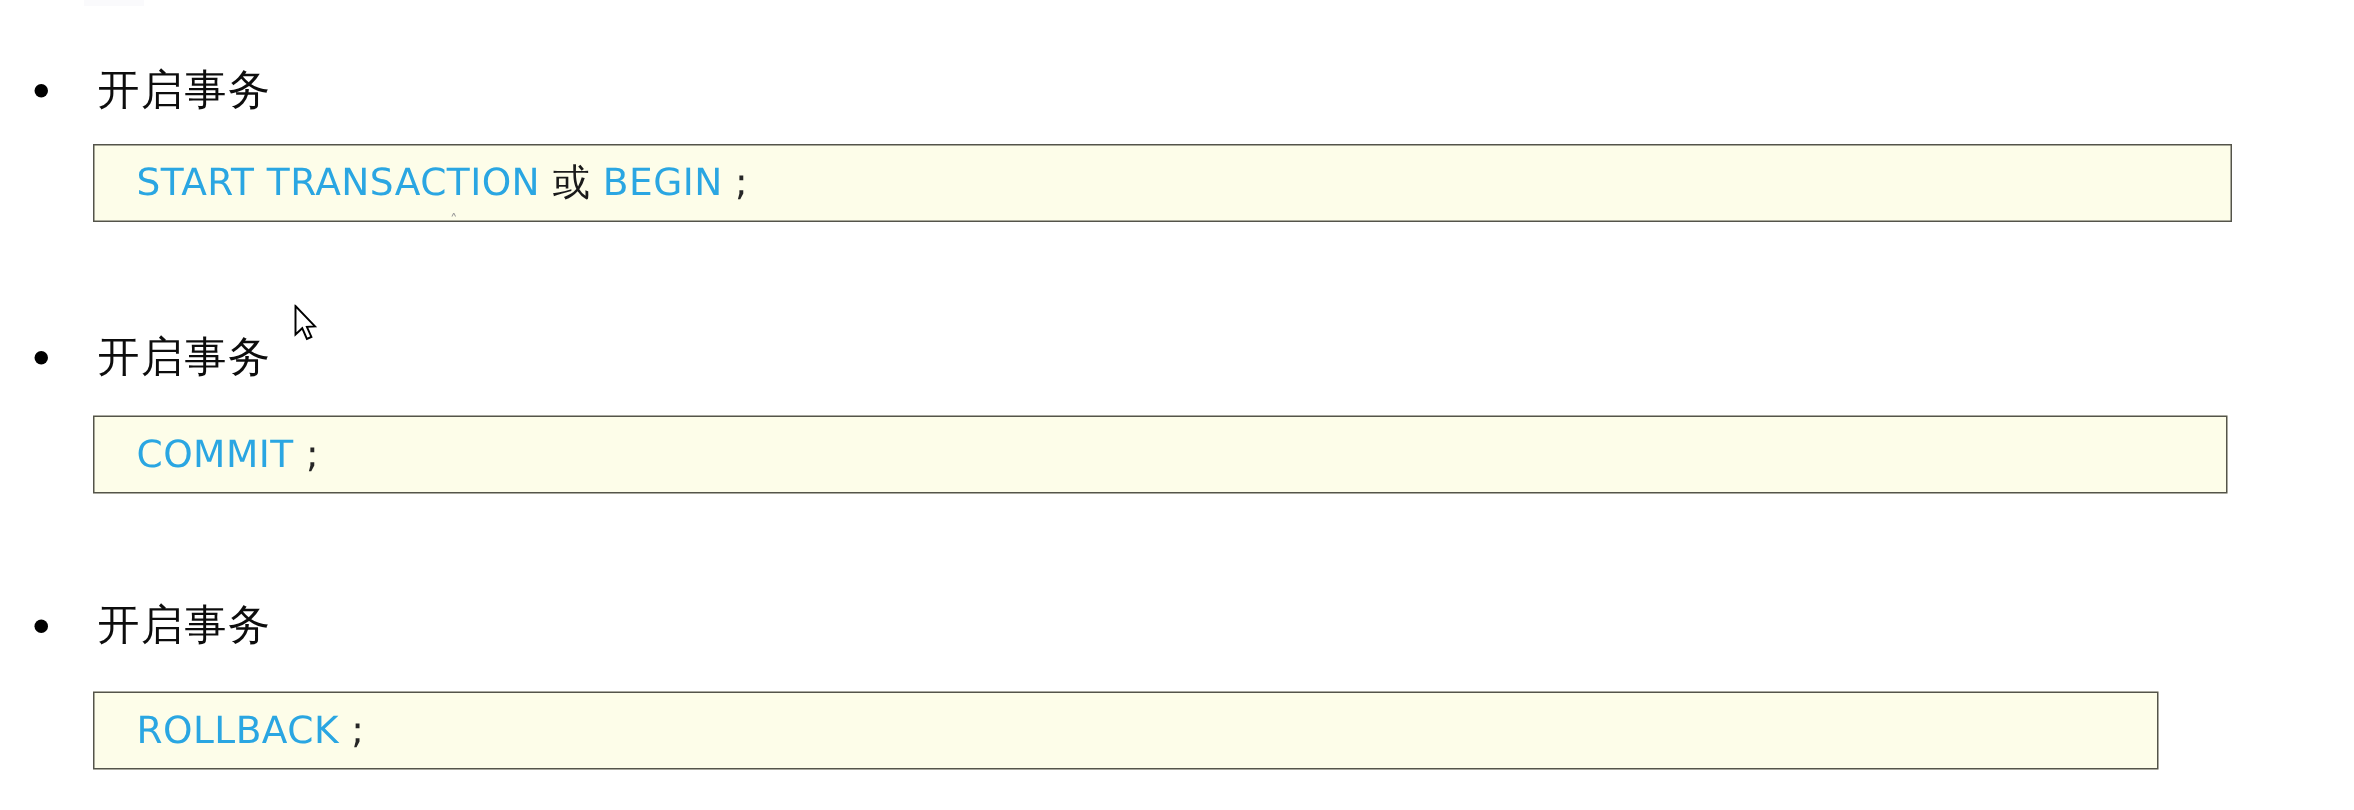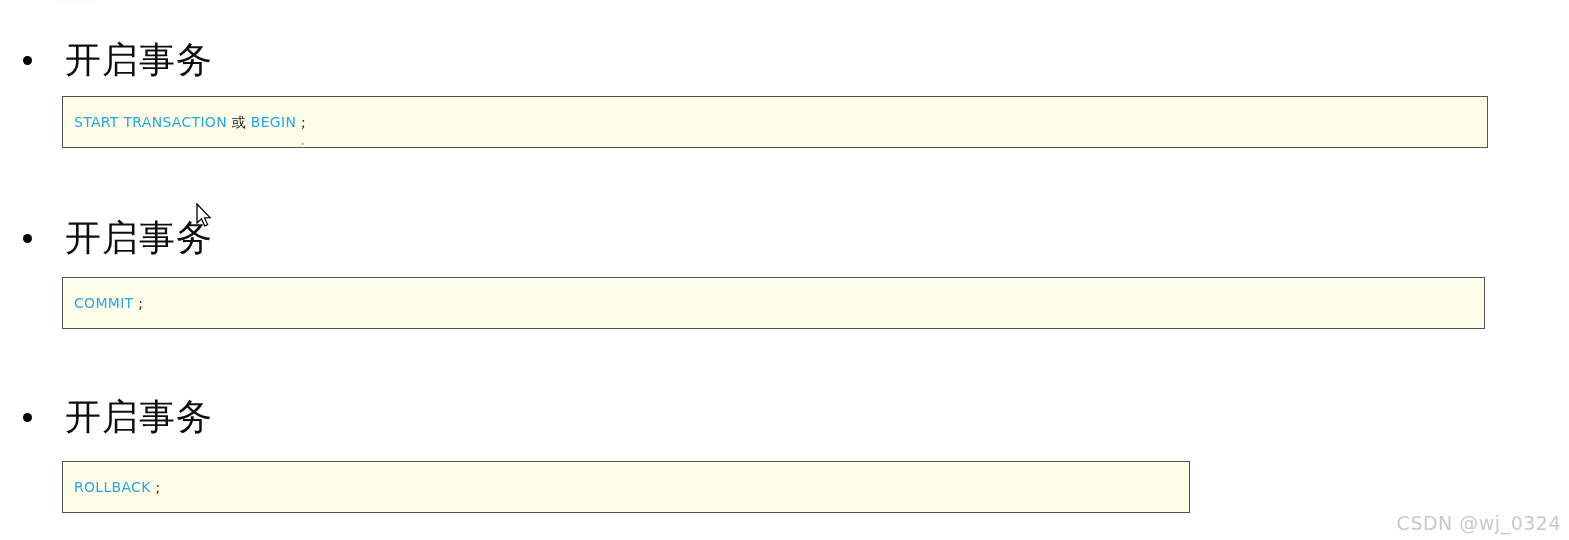--- a/index.html
+++ b/index.html
@@ -54,21 +54,21 @@
     width: 9px;
     height: 9px;
     border-radius: 50%;
     background: #000000;
   }
 
   .heading-text {
     position: absolute;
     left: 65px;
     top: 0;
-    font-size: 36px;
+    font-size: 28px;
     line-height: 40px;
     color: #0d0d0d;
     font-family: "DejaVu Sans", "Liberation Sans", sans-serif;
     letter-spacing: 1px;
     white-space: nowrap;
   }
 
   
   .code-block {
     position: absolute;
@@ -76,25 +76,26 @@
     box-sizing: border-box;
     background: #fdfde9;
     border: 1px solid #54544a;
     height: 52px;
     display: flex;
     align-items: center;
     padding-left: 11px;
   }
 
   .code-line {
-    font-size: 14px;
+    font-size: 25px;
     line-height: 52px;
     white-space: pre;
     font-family: "DejaVu Sans", "Liberation Sans", sans-serif;
     letter-spacing: 0.3px;
+    margin-left: 17px;
   }
 
   .kw {
     color: #2aa6e2;
   }
   .plain {
     color: #1a1a1a;
   }
   .punc {
     color: #262626;
@@ -165,26 +166,25 @@
       <span class="code-line"><span class="kw">COMMIT</span><span class="punc"> ;</span></span>
     </div>
   </div>
 
   <div class="section" style="top:0px;">
     <div class="heading-row" style="top:397px;">
       <span class="bullet"></span>
       <span class="heading-text">开启事务</span>
     </div>
 
-    <div class="code-block" style="top:461px; width:1128px;">
+    <div class="code-block" style="top:461px; width:1377px;">
       <span class="code-line"><span class="kw">ROLLBACK</span><span class="punc"> ;</span></span>
     </div>
   </div>
 
   <div class="cursor">
     <svg width="18" height="26" viewBox="0 0 18 26" xmlns="http://www.w3.org/2000/svg">
       <polygon points="1,1 1,20 5.5,15.8 8.6,23 11.6,21.6 8.6,14.9 14,14.6" fill="#ffffff" stroke="#000000" stroke-width="1.3" stroke-linejoin="miter"></polygon>
     </svg>
   </div>
 
-  <div class="watermark">CSDN @wj_0324</div>
 
 </div>
 
 </body></html>

